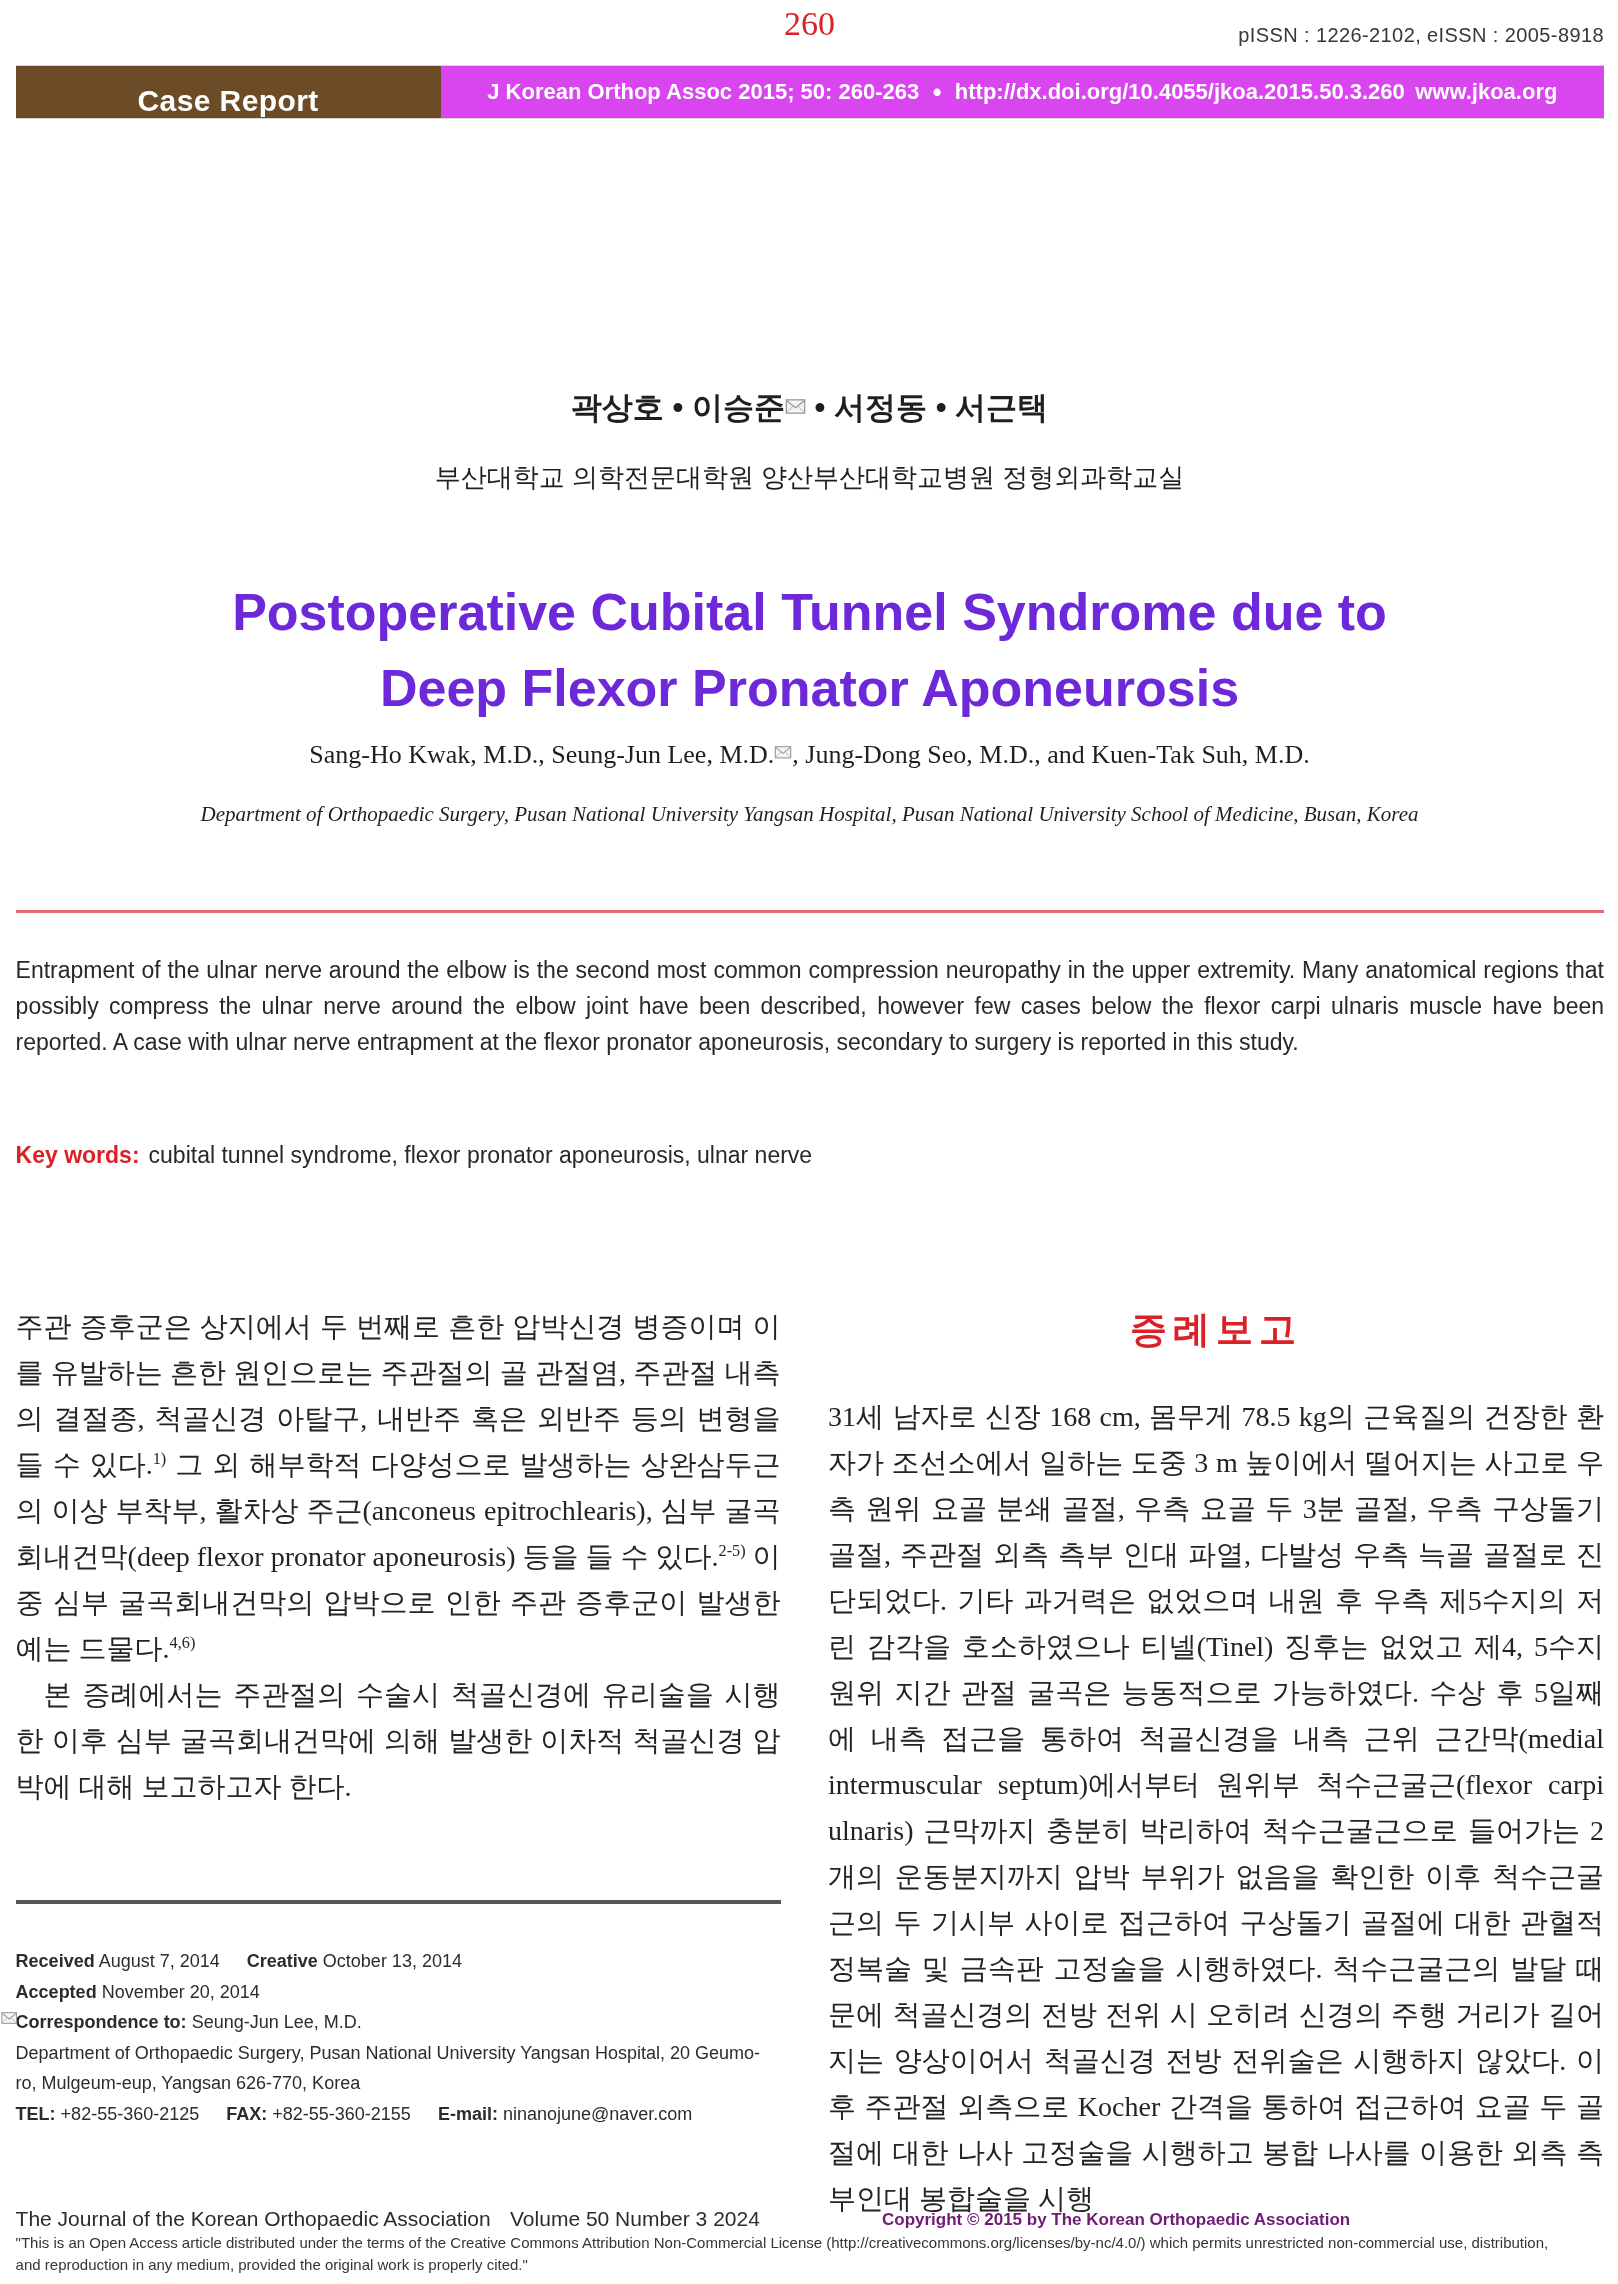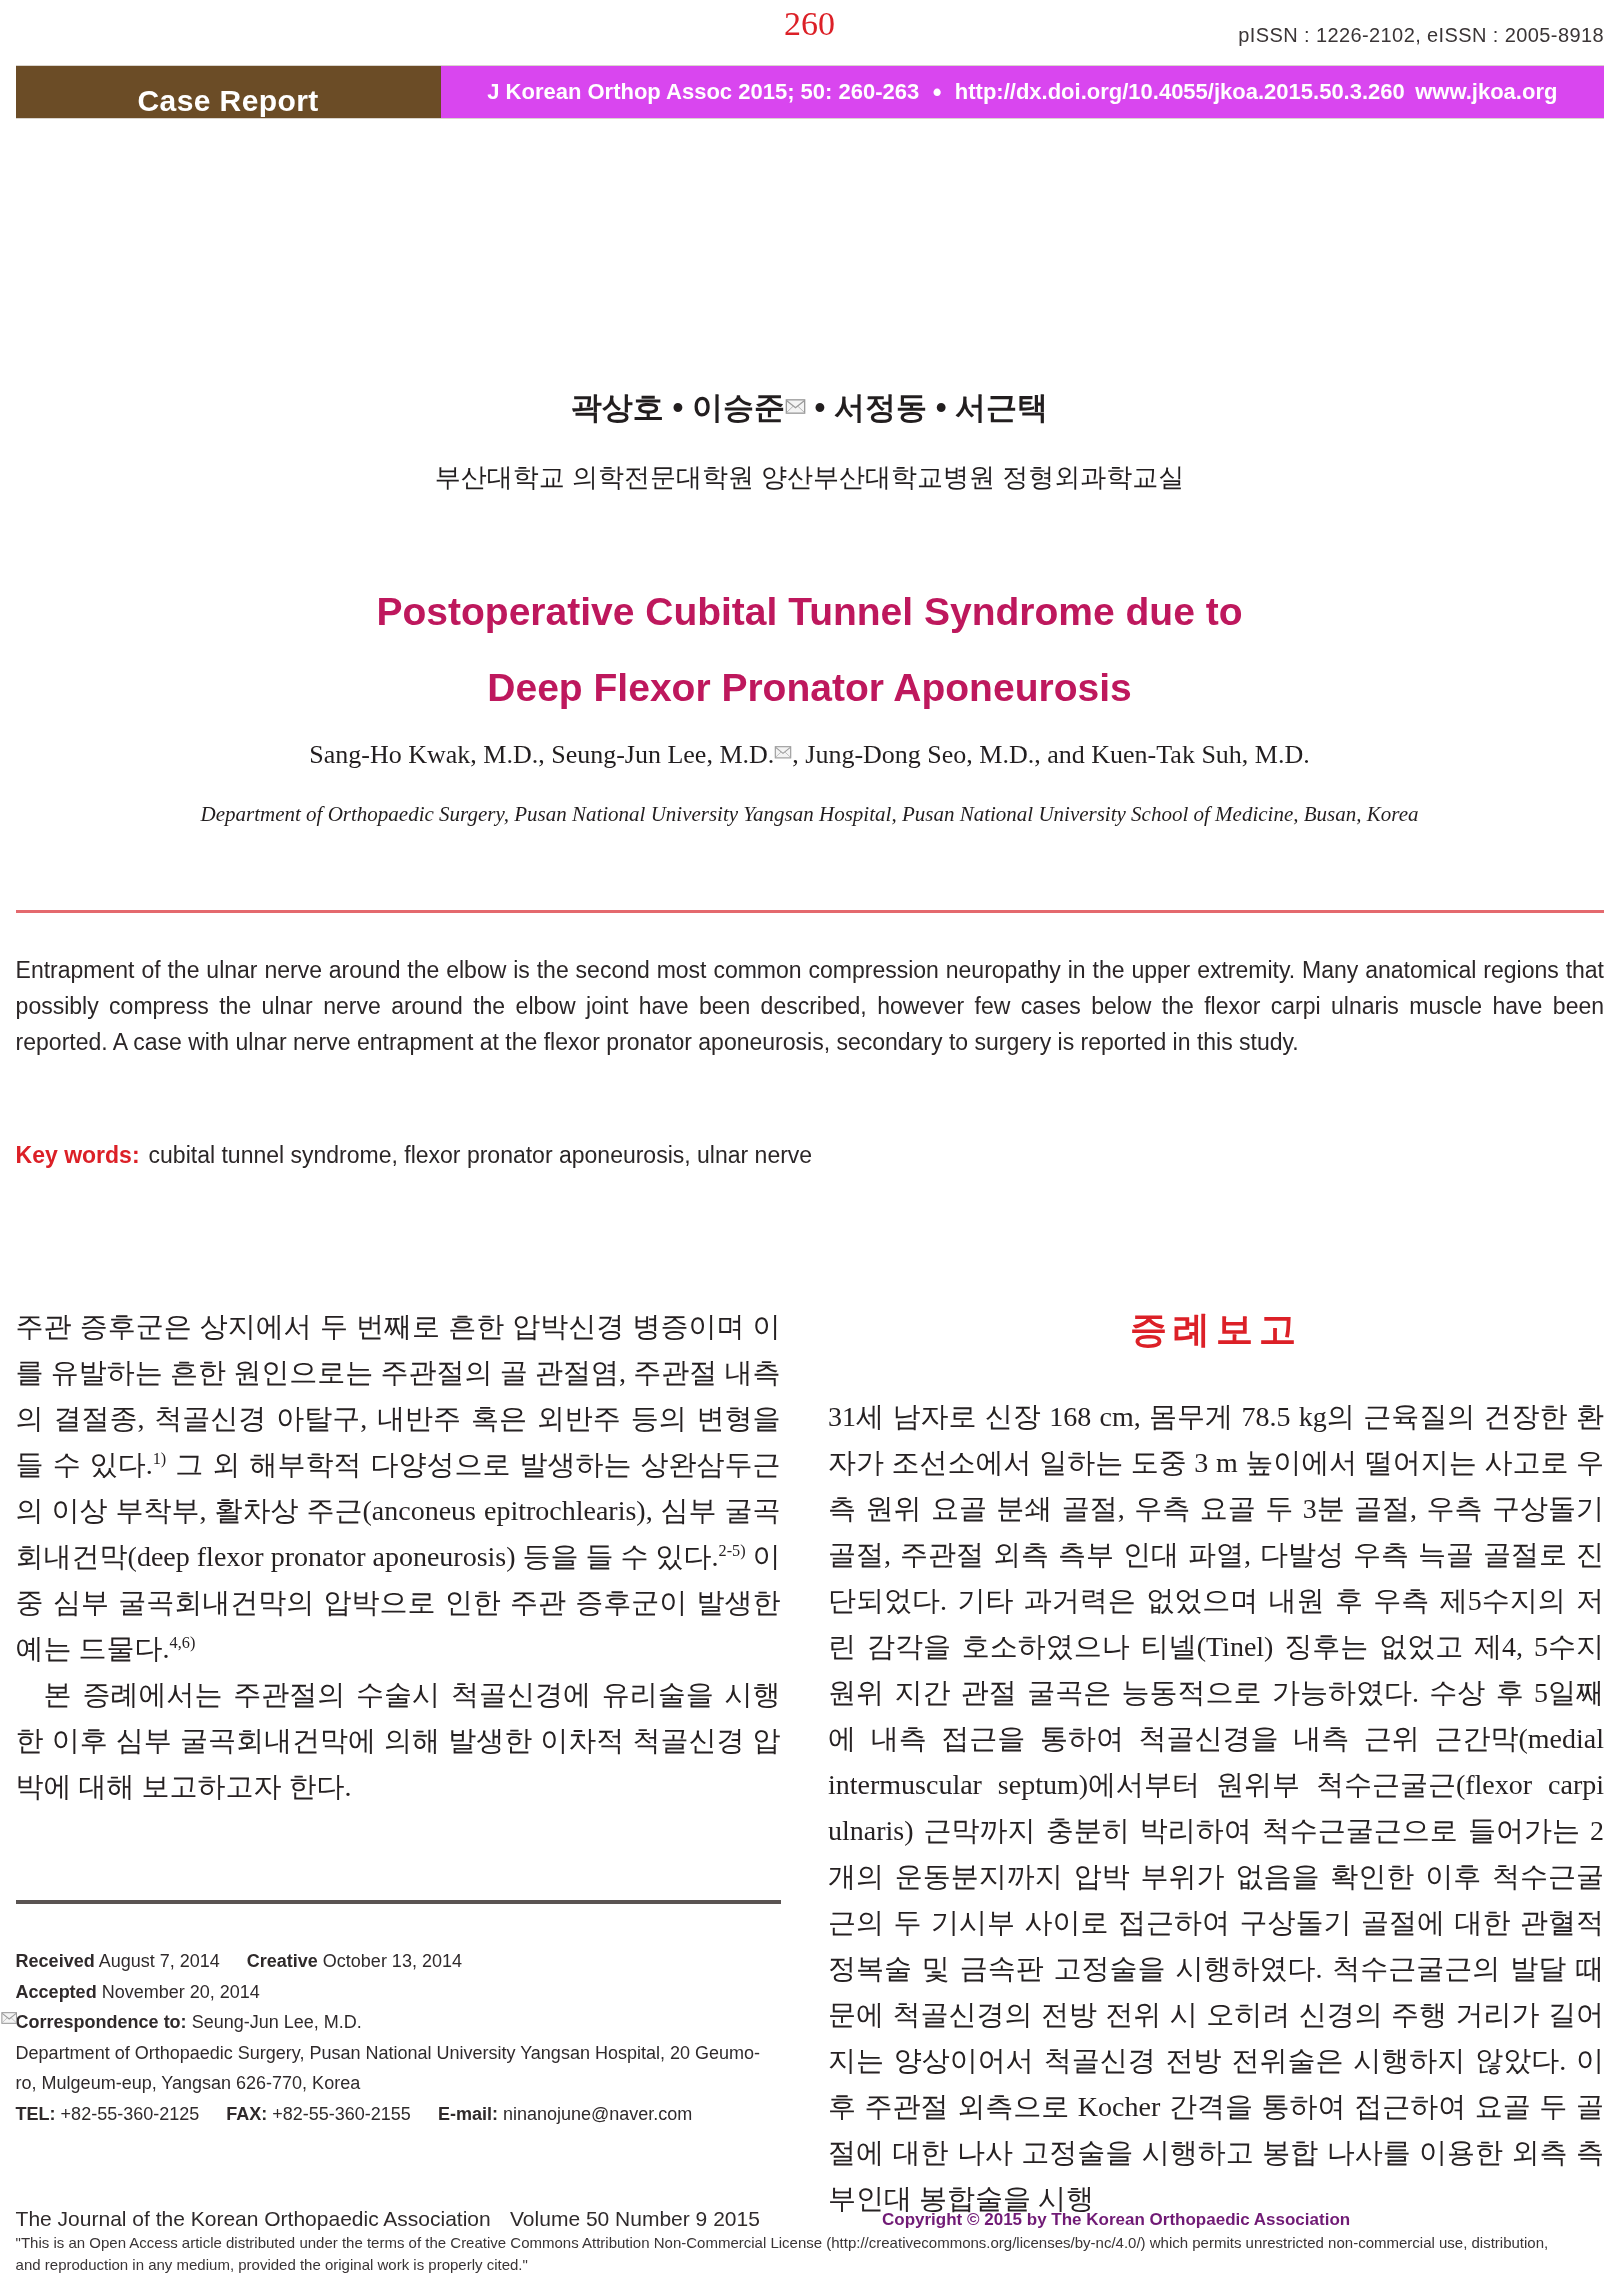--- a/index.html
+++ b/index.html
@@ -19,22 +19,22 @@
   .cite-bar{flex:1;background:#d946ef;color:#ffffff;display:flex;align-items:center;justify-content:center;
             font-size:22px;font-weight:bold;white-space:nowrap;}
   .cite-bar .dot{font-size:25px;margin:0 13.4px;}
   .cite-bar .site{margin-left:10.4px;}
 
   .title-kr{position:absolute;top:185px;left:0;right:0;text-align:center;
             font-size:64px;line-height:88px;font-weight:bold;letter-spacing:1.5px;}
   .authors-kr{position:absolute;top:387px;left:0;right:0;text-align:center;font-size:31px;font-weight:bold;}
   .affil-kr{position:absolute;top:460px;left:0;right:0;text-align:center;font-size:26px;}
 
-  .title-en{position:absolute;top:574px;left:0;right:0;text-align:center;color:#be185d;
-            font-size:39px;line-height:76px;font-weight:bold;}
+  .title-en{position:absolute;top:574px;left:0;right:0;text-align:center;color:#6d28d9;
+            font-size:52px;line-height:76px;font-weight:bold;}
   .authors-en{position:absolute;top:740px;left:0;right:0;text-align:center;
               font-family:"Liberation Serif","DejaVu Serif",serif;font-size:26px;}
   .affil-en{position:absolute;top:802px;left:0;right:0;text-align:center;
             font-family:"Liberation Serif","DejaVu Serif",serif;font-style:italic;font-size:21px;}
 
   .rule-red{position:absolute;top:910px;left:15.6px;right:15px;height:3px;background:#e4696e;}
 
   .abstract{position:absolute;top:952px;left:15.6px;right:15px;font-size:23px;line-height:36px;
             text-align:justify;color:#2b2627;}
   .keywords{position:absolute;top:1142px;left:15.6px;right:15px;font-size:23px;color:#2b2627;}
@@ -152,19 +152,19 @@
     <div>Department of Orthopaedic Surgery, Pusan National University Yangsan Hospital, 20 Geumo-ro, Mulgeum-eup, Yangsan 626-770, Korea</div>
     <div>
       <b>TEL:</b>
       <span>+82-55-360-2125</span><span class="fn-gap"></span><b>FAX:</b>
       <span>+82-55-360-2155</span><span class="fn-gap"></span><b>E-mail:</b>
       <span>ninanojune@naver.com</span>
     </div>
   </div>
 
   <div class="footer-journal">
-    <span>The Journal of the Korean Orthopaedic Association</span><span class="vol">Volume 50 Number 9  2015</span>
+    <span>The Journal of the Korean Orthopaedic Association</span><span class="vol">Volume 50 Number 3  2024</span>
   </div>
   <div class="footer-copyright">Copyright © 2015 by The Korean Orthopaedic Association</div>
   <div class="footer-license">"This is an Open Access article distributed under the terms of the Creative Commons Attribution Non-Commercial License (http://creativecommons.org/licenses/by-nc/4.0/) which permits unrestricted non-commercial use, distribution, and reproduction in any medium, provided the original work is properly cited."</div>
 
 </div>
 
 
 </body></html>

